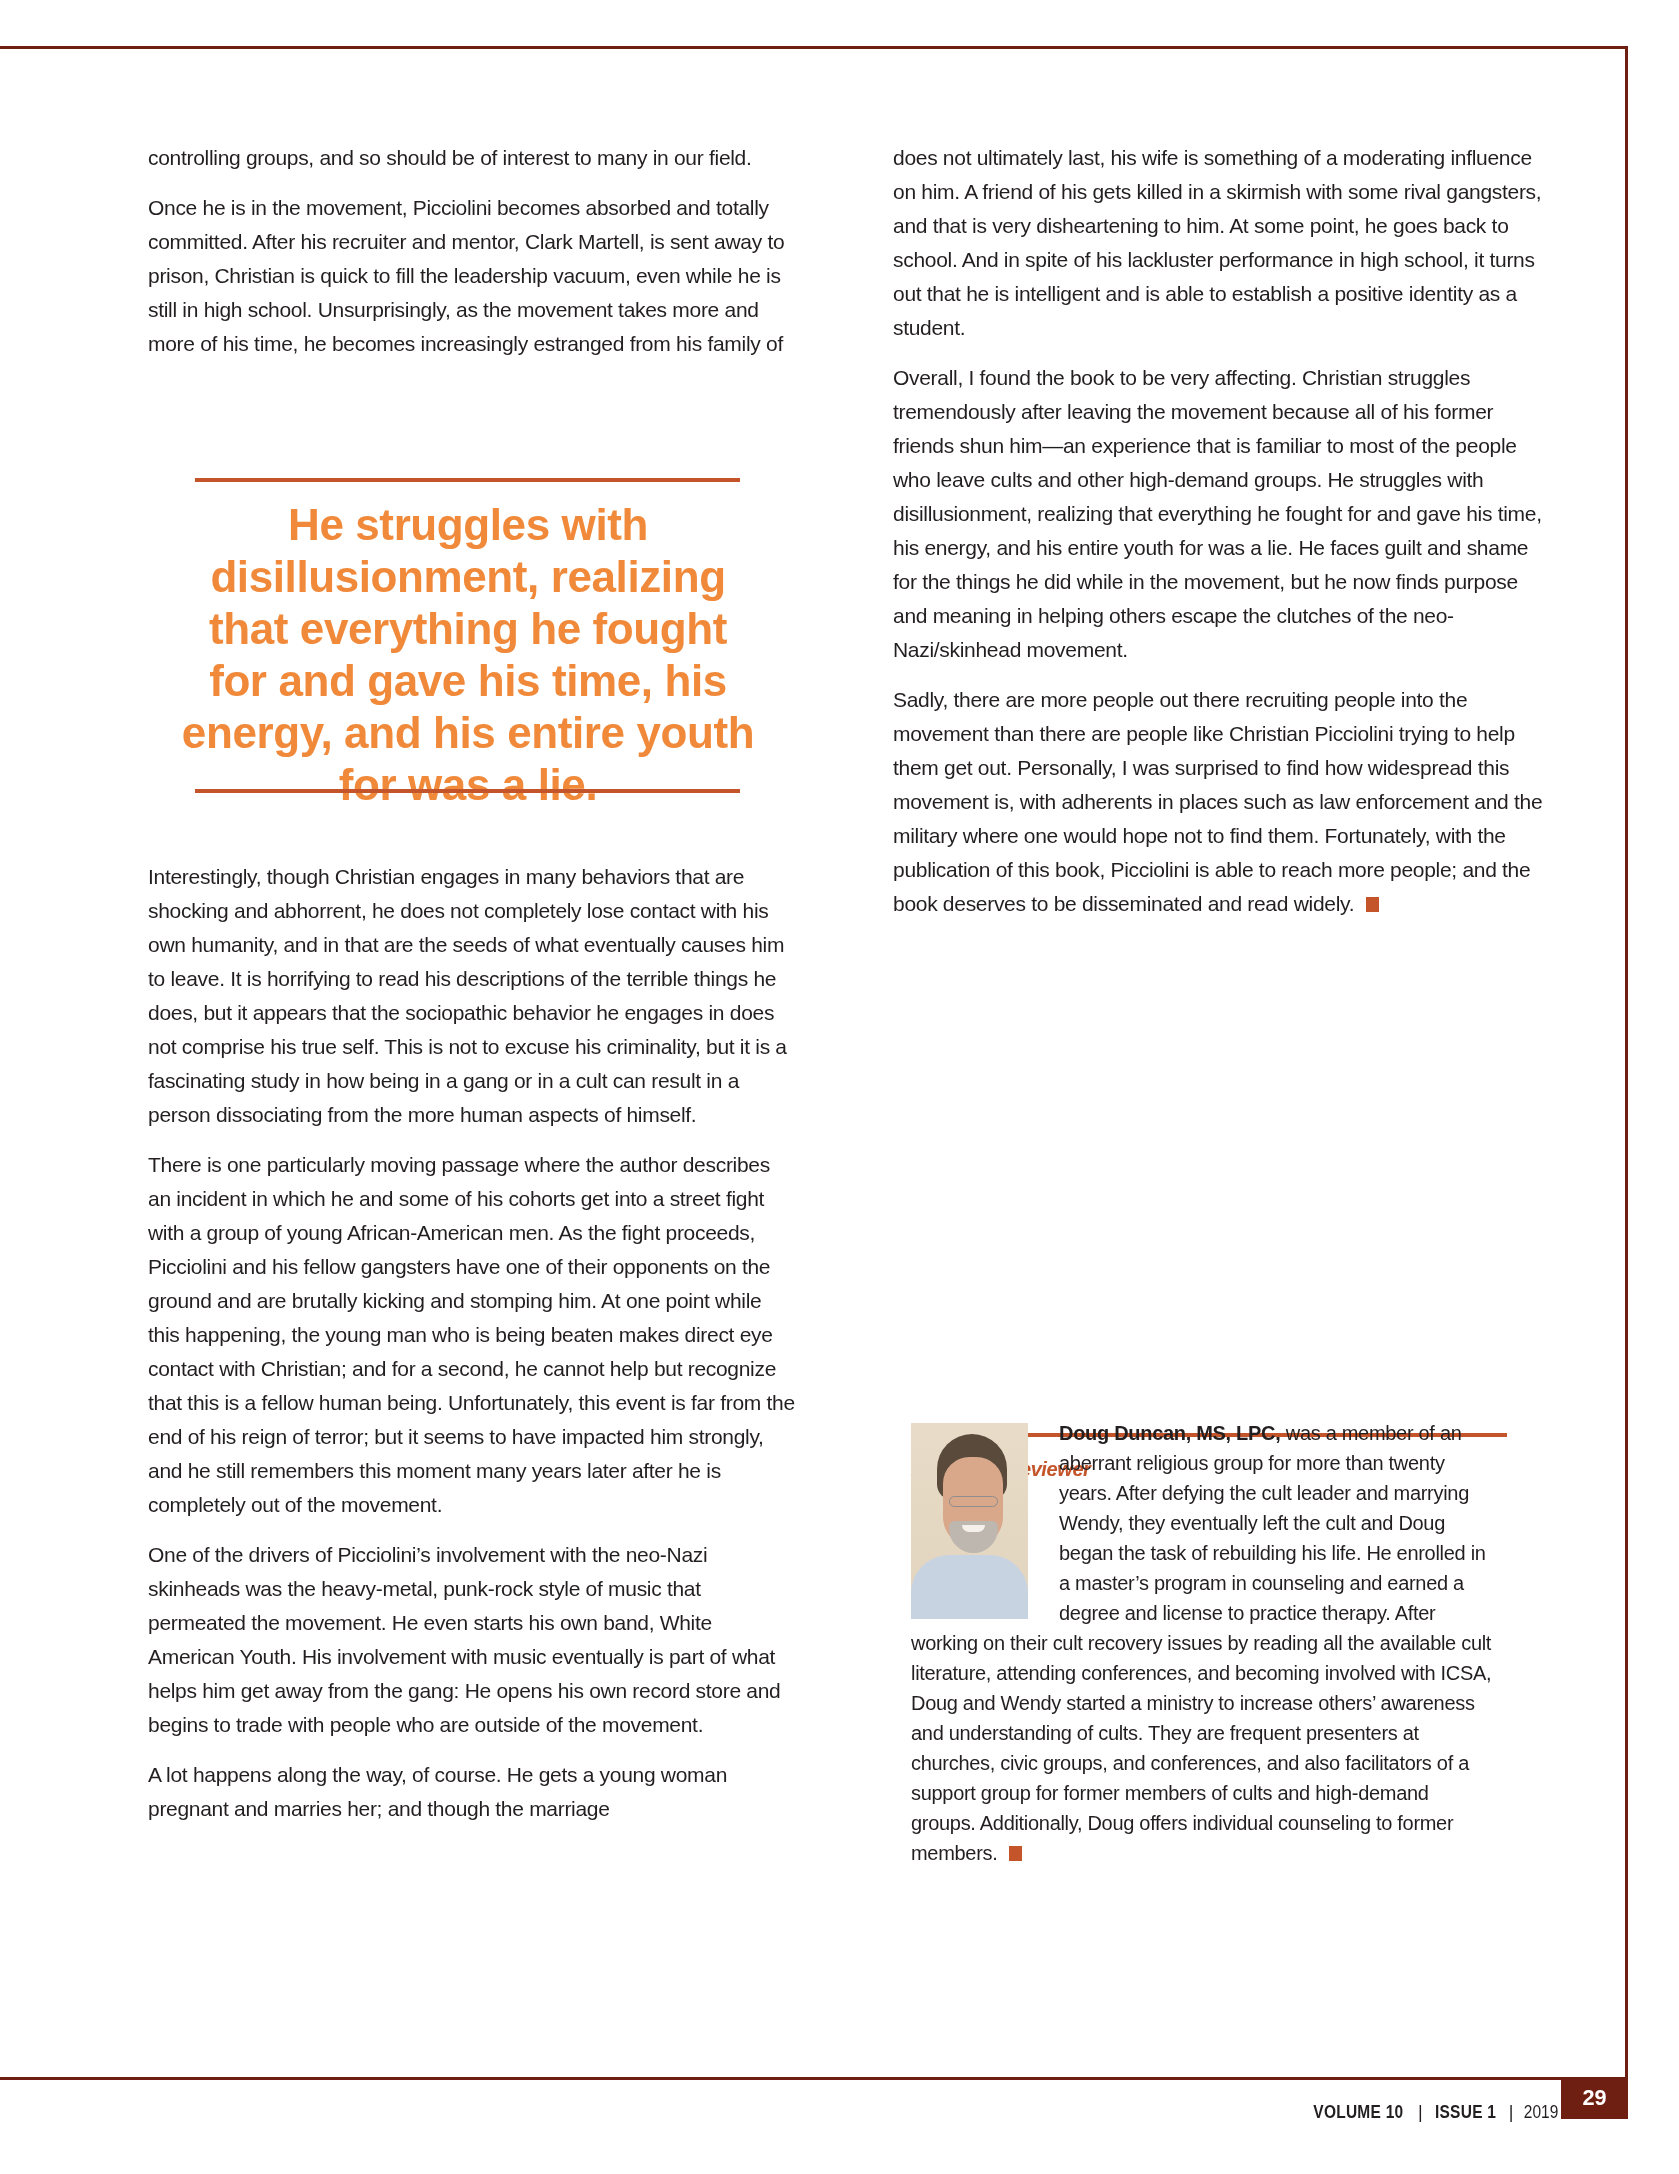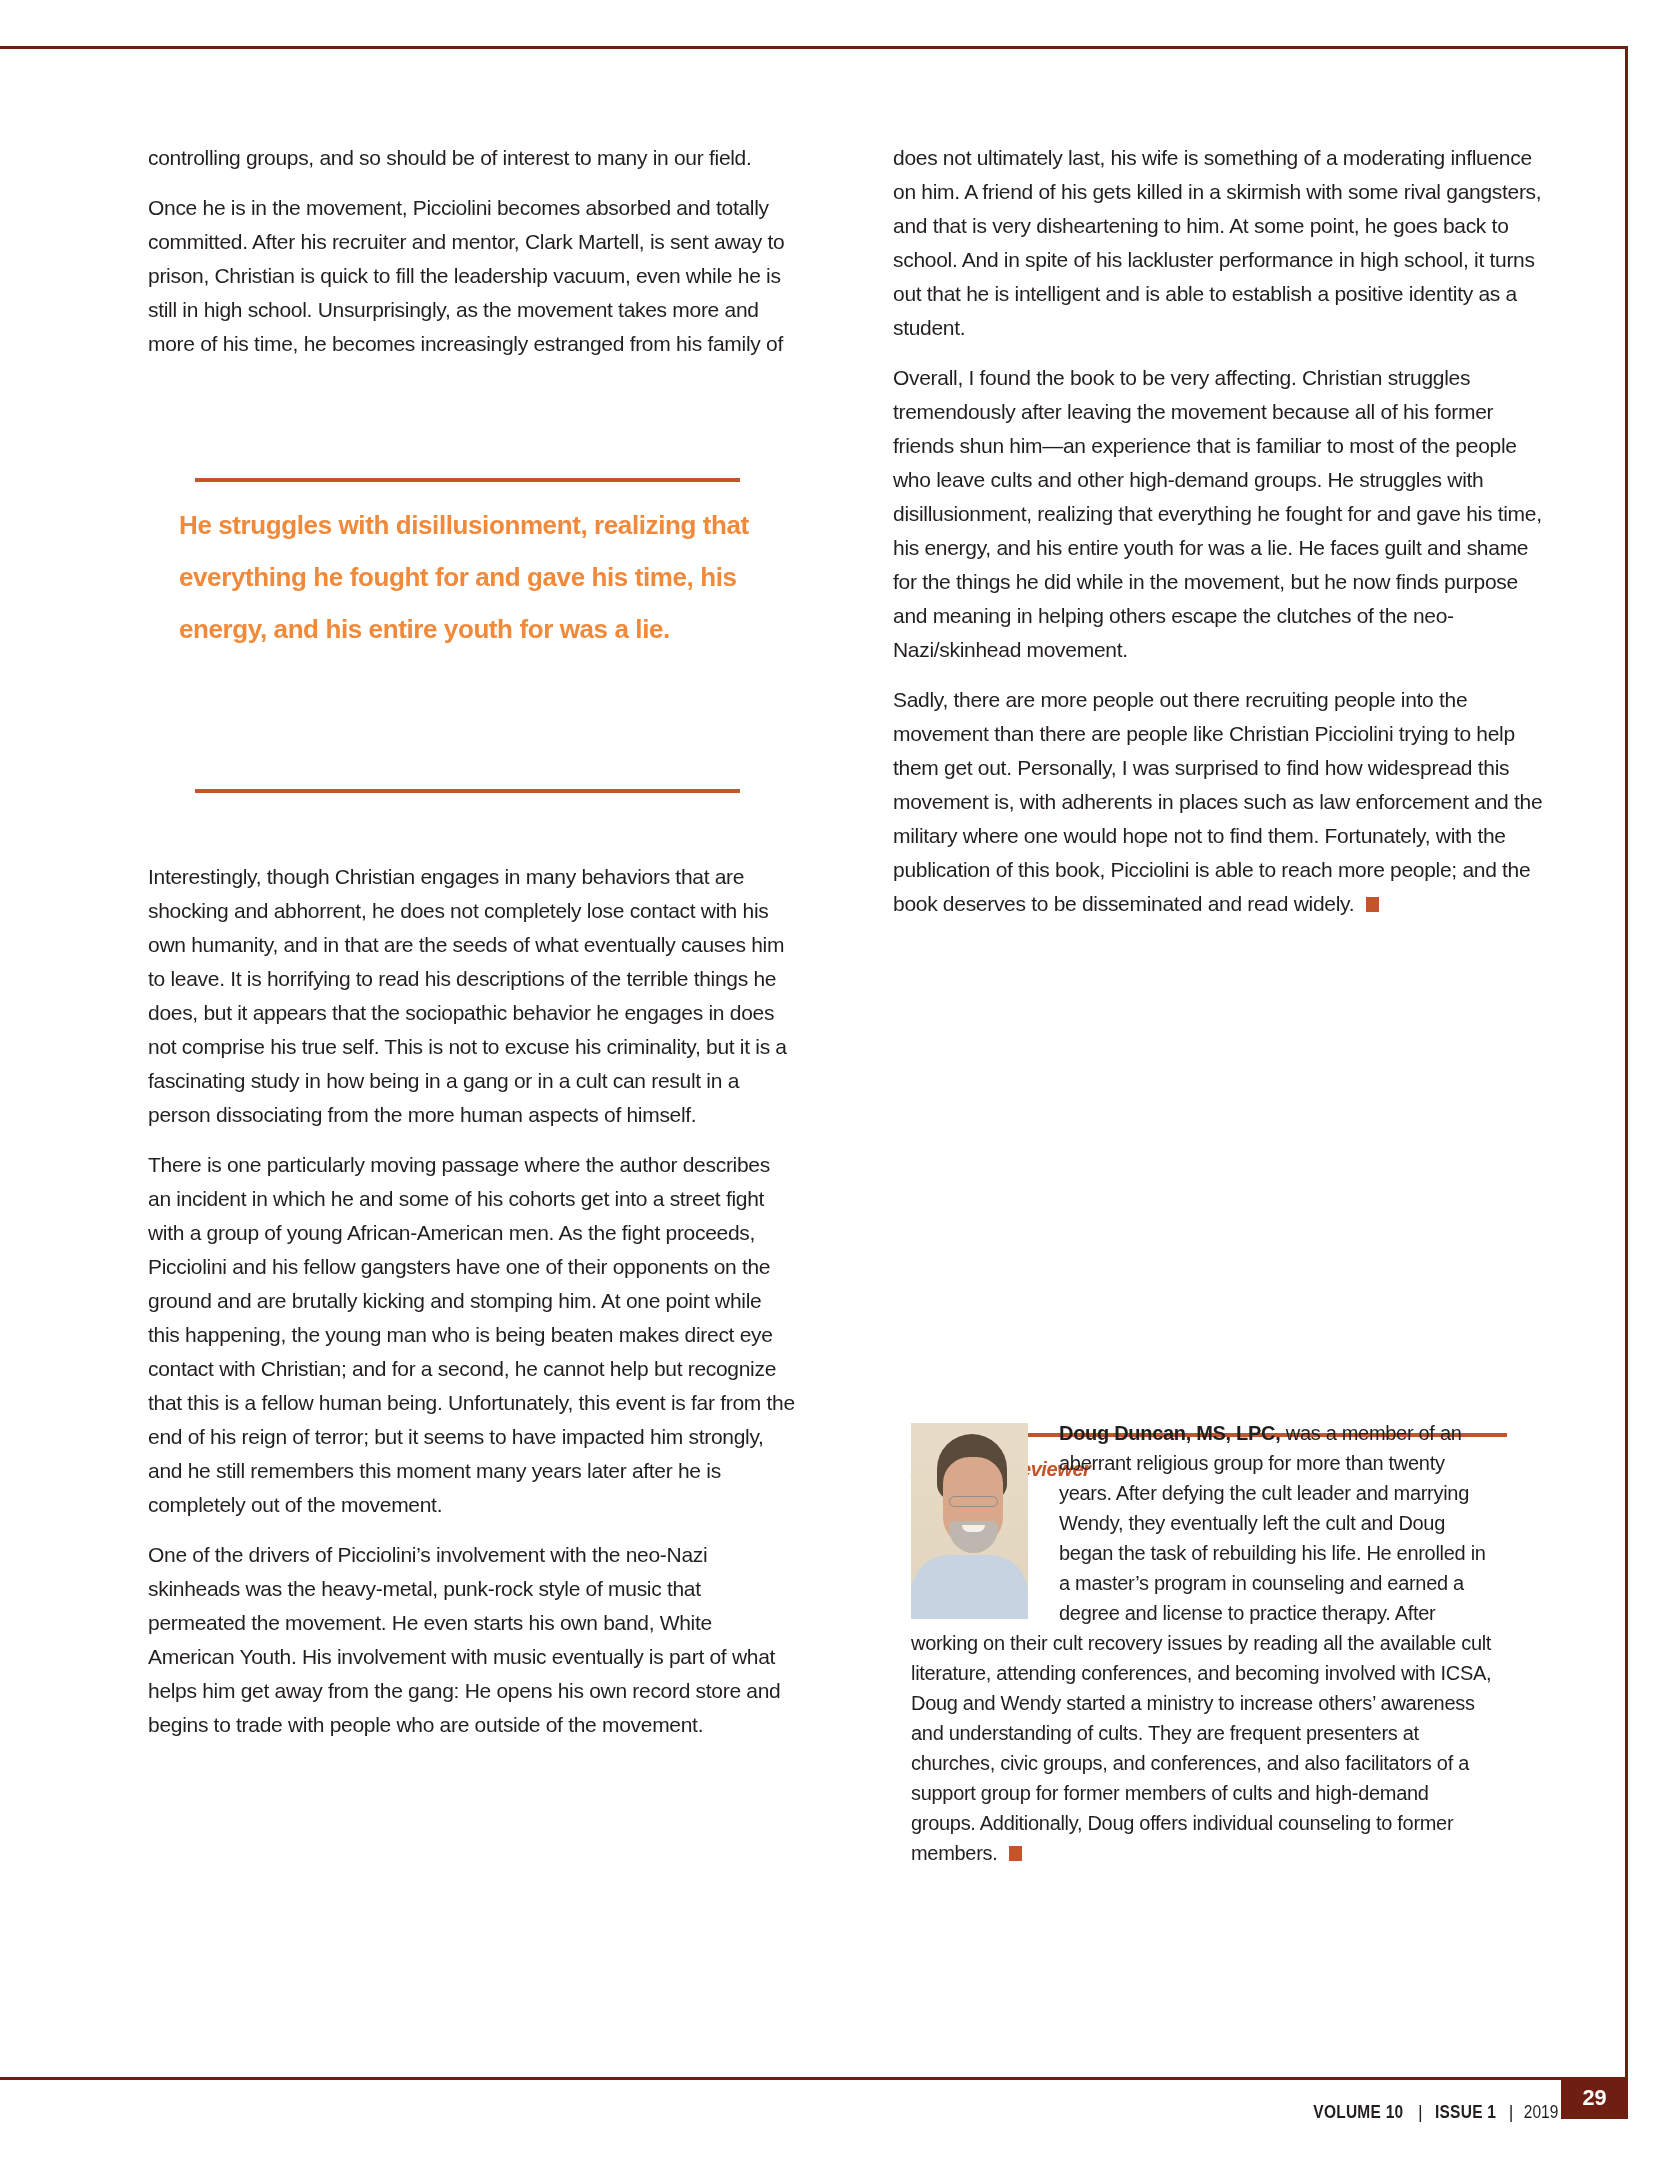--- a/index.html
+++ b/index.html
@@ -13,22 +13,22 @@
   .frame-bottom { position: absolute; left: 0; top: 2077px; width: 1628px; height: 2.8px; background: #6e1f12; }
 
   .col { position: absolute; font-size: 21px; line-height: 34px; letter-spacing: -0.3px; }
   .col p { margin: 0 0 16px 0; }
   .col-left-top { left: 148px; top: 141px; width: 640px; }
   .col-left-bottom { left: 148px; top: 860px; width: 650px; }
   .col-right { left: 893px; top: 141px; width: 650px; }
 
   .pull-rule { position: absolute; left: 195px; width: 545px; height: 3.8px; background: #c4552a; }
   .pull-quote {
-    position: absolute; left: 179px; top: 499px; width: 578px; 
-    color: #f0893a; font-weight: bold; font-size: 26px; line-height: 52px; letter-spacing: -0.4px;
+    position: absolute; left: 179px; top: 499px; width: 578px; text-align: center;
+    color: #f0893a; font-weight: bold; font-size: 44px; line-height: 52px; letter-spacing: -0.4px;
   }
 
   .end-mark { display: inline-block; width: 13px; height: 15px; background: #c4552a; margin-left: 11.3px; vertical-align: -0.9px; }
 
   .reviewer-rule { position: absolute; left: 913px; top: 1433px; width: 594px; height: 3.8px; background: #c4552a; }
   .reviewer-heading {
     position: absolute; left: 911px; top: 1458px; color: #c4552a; font-style: italic; font-weight: bold;
     font-size: 20px; letter-spacing: -0.4px;
   }
   .reviewer-box { position: absolute; left: 911px; top: 1418px; width: 584px; font-size: 20px; line-height: 30px; letter-spacing: -0.3px; }
@@ -66,20 +66,21 @@
 </div>
 
 <div class="pull-rule" style="top:478px"></div>
 <div class="pull-quote">He struggles with disillusionment, realizing that everything he fought for and gave his time, his energy, and his entire youth for was a lie.</div>
 <div class="pull-rule" style="top:789px"></div>
 
 <div class="col col-left-bottom">
   <p>Interestingly, though Christian engages in many behaviors that are shocking and abhorrent, he does not completely lose contact with his own humanity, and in that are the seeds of what eventually causes him to leave. It is horrifying to read his descriptions of the terrible things he does, but it appears that the sociopathic behavior he engages in does not comprise his true self. This is not to excuse his criminality, but it is a fascinating study in how being in a gang or in a cult can result in a person dissociating from the more human aspects of himself.</p>
   <p>There is one particularly moving passage where the author describes an incident in which he and some of his cohorts get into a street fight with a group of young African-American men. As the fight proceeds, Picciolini and his fellow gangsters have one of their opponents on the ground and are brutally kicking and stomping him. At one point while this happening, the young man who is being beaten makes direct eye contact with Christian; and for a second, he cannot help but recognize that this is a fellow human being. Unfortunately, this event is far from the end of his reign of terror; but it seems to have impacted him strongly, and he still remembers this moment many years later after he is completely out of the movement.</p>
   <p>One of the drivers of Picciolini’s involvement with the neo-Nazi skinheads was the heavy-metal, punk-rock style of music that permeated the movement. He even starts his own band, White American Youth. His involvement with music eventually is part of what helps him get away from the gang: He opens his own record store and begins to trade with people who are outside of the movement.</p>
+  <p>A lot happens along the way, of course. He gets a young woman pregnant and marries her; and though the marriage</p>
 </div>
 
 <div class="col col-right">
   <p>does not ultimately last, his wife is something of a moderating influence on him. A friend of his gets killed in a skirmish with some rival gangsters, and that is very disheartening to him. At some point, he goes back to school. And in spite of his lackluster performance in high school, it turns out that he is intelligent and is able to establish a positive identity as a student.</p>
   <p>Overall, I found the book to be very affecting. Christian struggles tremendously after leaving the movement because all of his former friends shun him—an experience that is familiar to most of the people who leave cults and other high-demand groups. He struggles with disillusionment, realizing that everything he fought for and gave his time, his energy, and his entire youth for was a lie. He faces guilt and shame for the things he did while in the movement, but he now finds purpose and meaning in helping others escape the clutches of the neo-Nazi/skinhead movement.</p>
   <p><span>Sadly, there are more people out there recruiting people into the movement than there are people like Christian Picciolini trying to help them get out. Personally, I was surprised to find how widespread this movement is, with adherents in places such as law enforcement and the military where one would hope not to find them. Fortunately, with the publication of this book, Picciolini is able to reach more people; and the book deserves to be disseminated and read widely.</span><span class="end-mark"></span></p>
 </div>
 
 <div class="reviewer-rule"></div>
 <div class="reviewer-heading">About the Reviewer</div>

